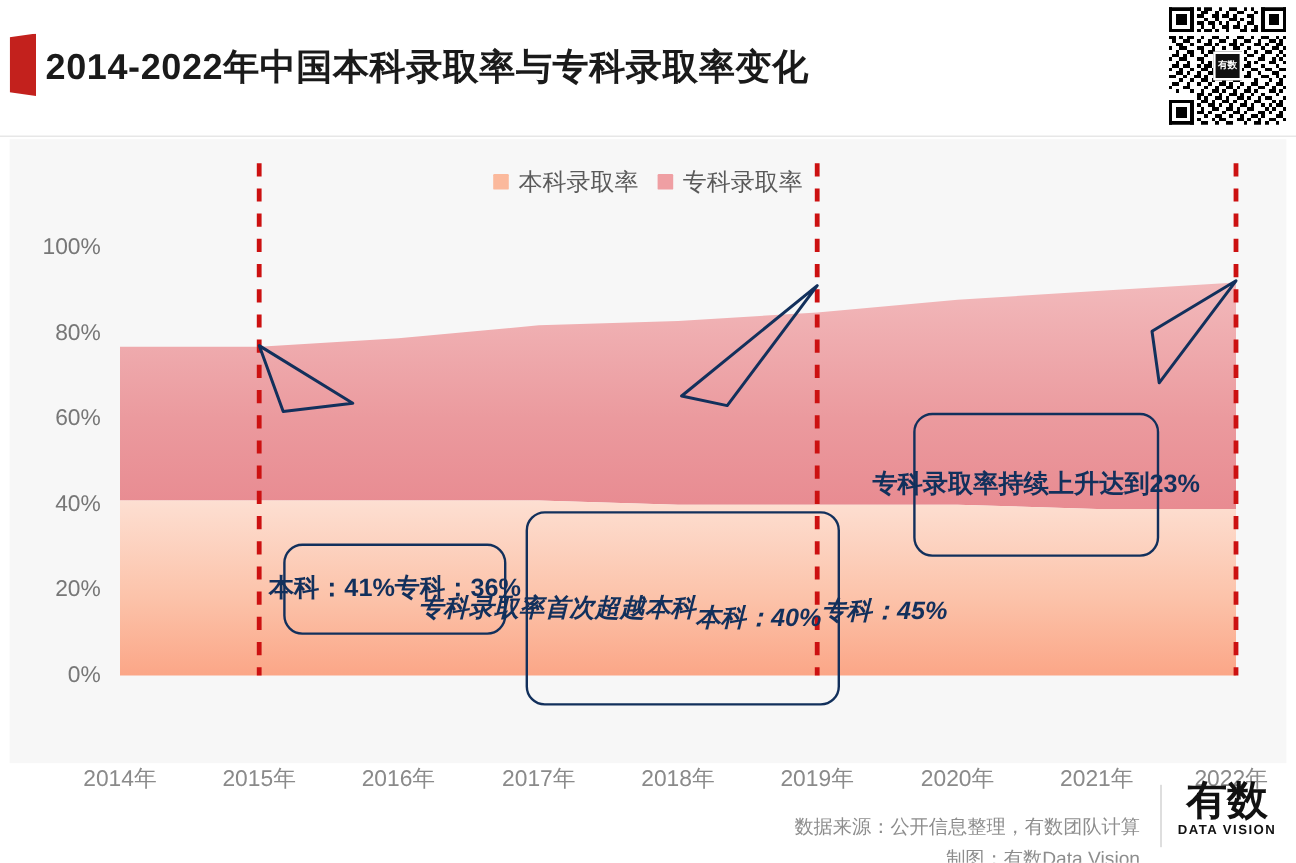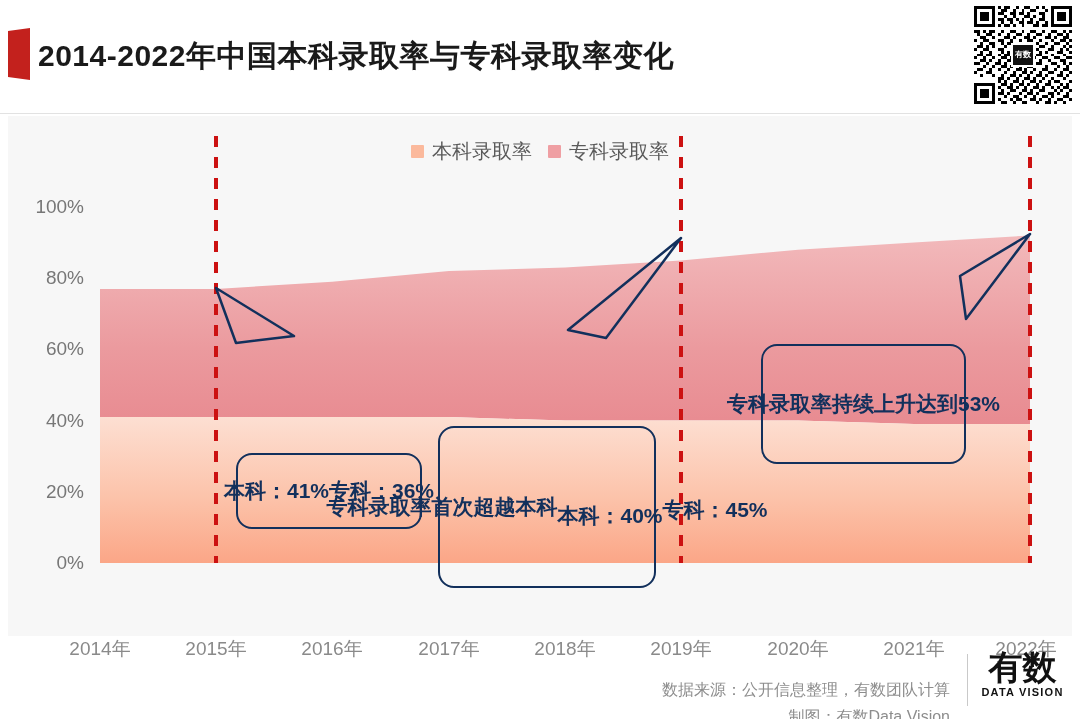--- a/index.html
+++ b/index.html
@@ -75,21 +75,21 @@
     border-radius:16px;
     background:transparent;
     display:flex; flex-direction:row;
     align-items:center; justify-content:center;
     color:#12305c; font-weight:bold;
     text-align:center;
   }
   .callout .ln { line-height:1.30; white-space:nowrap; }
 
   .co1 { left:228px; top:337px; width:186px; height:76px; font-size:21px; }
-  .co2 { left:430px; top:310px; width:218px; height:162px; font-size:21px; }
+  .co2 { left:430px; top:310px; width:262px; height:162px; font-size:21px;font-style:italic; }
   .co3 { left:753px; top:228px; width:205px; height:120px; font-size:21px; }
 
   
   .footer { position:absolute; left:0; top:640px; width:1080px; height:79px; }
   .src {
     position:absolute; right:130px; top:12px; text-align:right;
     font-size:16px; color:#8d8d8d; line-height:1.7;margin-top:24px;
   }
   .logo-div {
     position:absolute; right:112px; top:14px;
@@ -479,21 +479,21 @@
     <div class="callout co2">
       <div class="ln">专科录取率首</div>
       <div class="ln">次超越本科</div>
       <div class="ln" style="margin-top:18px">本科：40%</div>
       <div class="ln" style="margin-top:6px">专科：45%</div>
     </div>
 
     <div class="callout co3">
       <div class="ln">专科录取率持</div>
       <div class="ln">续上升达到</div>
-      <div class="ln">53%</div>
+      <div class="ln">23%</div>
     </div>
   </div>
 
   <div class="xaxis">
     <div class="xlab" style="left:92px">2014年</div>
     <div class="xlab" style="left:208px">2015年</div>
     <div class="xlab" style="left:324px">2016年</div>
     <div class="xlab" style="left:441px">2017年</div>
     <div class="xlab" style="left:557px">2018年</div>
     <div class="xlab" style="left:673px">2019年</div>

